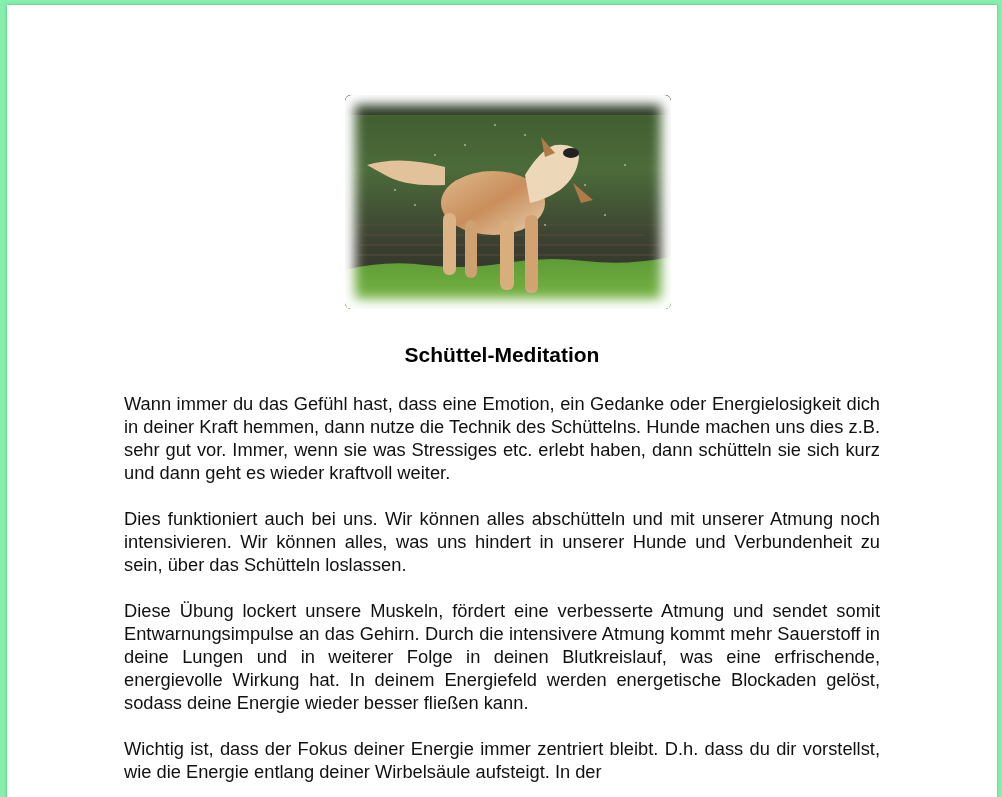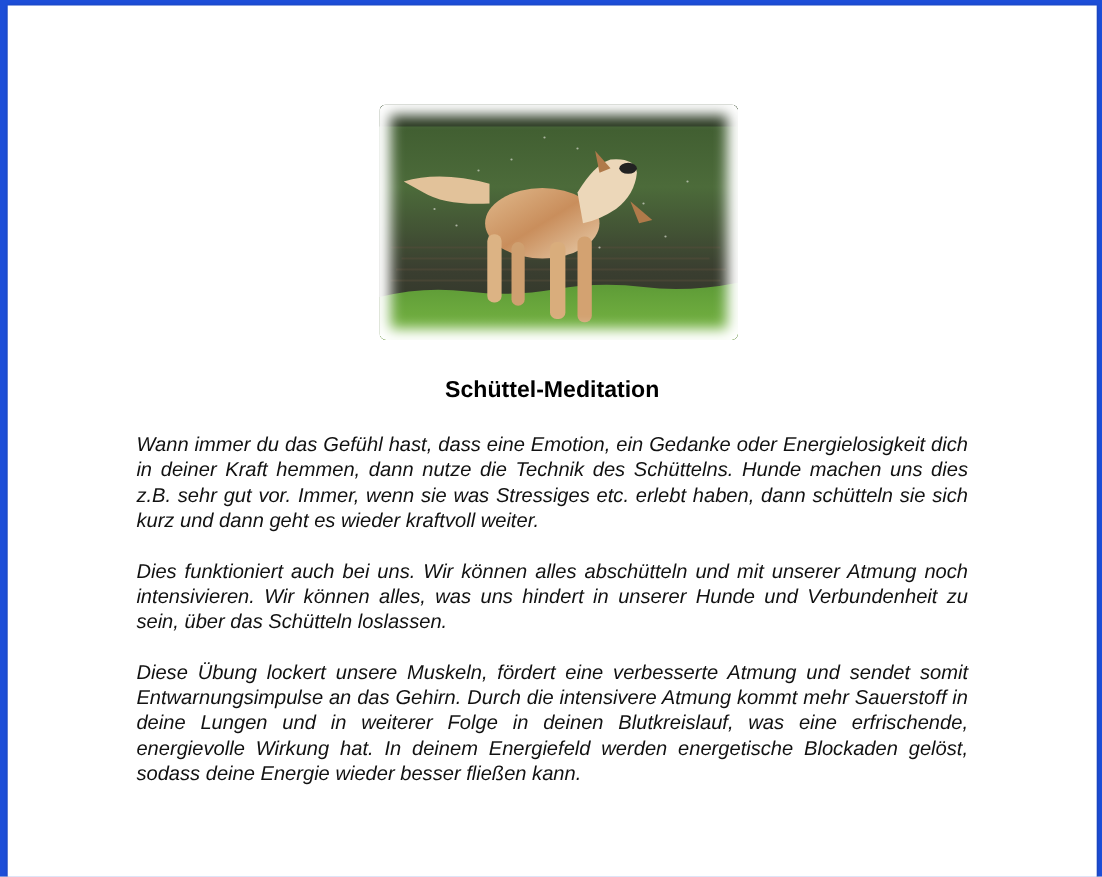--- a/index.html
+++ b/index.html
@@ -7,21 +7,21 @@
       padding: 0;
       width: 1002px;
       height: 797px;
       overflow: hidden;
       background: #e0e0e0;
     }
     .viewer {
       position: relative;
       width: 1002px;
       height: 797px;
-      background: #1d4ed8;
+      background: #86efac;
     }
     .page {
       position: absolute;
       left: 7px;
       top: 5px;
       width: 990px;
       height: 800px;
       background: #ffffff;
       box-shadow: 0 0 3px rgba(0,0,0,0.25);
     }
@@ -60,21 +60,20 @@
       top: 387px;
       width: 756px;
       font-family: "Liberation Sans", sans-serif;
       font-size: 18.3px;
       line-height: 23px;
       color: #111;
     }
     .body p {
       margin: 0 0 23px 0;
       text-align: justify;
-      font-style: italic;
     }
     .body p.last-open { text-align-last: left; }
   </style>
 </head>
 <body>
 
 <div class="viewer">
   <div class="page">
 
     <div class="photo">
@@ -136,16 +135,17 @@
       </svg>
       <div class="vignette"></div>
     </div>
 
     <h1 class="title">Schüttel-Meditation</h1>
 
     <div class="body">
       <p>Wann immer du das Gefühl hast, dass eine Emotion, ein Gedanke oder Energielosigkeit dich in deiner Kraft hemmen, dann nutze die Technik des Schüttelns. Hunde machen uns dies z.B. sehr gut vor. Immer, wenn sie was Stressiges etc. erlebt haben, dann schütteln sie sich kurz und dann geht es wieder kraftvoll weiter.</p>
       <p>Dies funktioniert auch bei uns. Wir können alles abschütteln und mit unserer Atmung noch intensivieren. Wir können alles, was uns hindert in unserer Hunde und Verbundenheit zu sein, über das Schütteln loslassen.</p>
       <p>Diese Übung lockert unsere Muskeln, fördert eine verbesserte Atmung und sendet somit Entwarnungsimpulse an das Gehirn. Durch die intensivere Atmung kommt mehr Sauerstoff in deine Lungen und in weiterer Folge in deinen Blutkreislauf, was eine erfrischende, energievolle Wirkung hat. In deinem Energiefeld werden energetische Blockaden gelöst, sodass deine Energie wieder besser fließen kann.</p>
+      <p class="last-open">Wichtig ist, dass der Fokus deiner Energie immer zentriert bleibt. D.h. dass du dir vorstellst, wie die Energie entlang deiner Wirbelsäule aufsteigt. In der</p>
     </div>
 
   </div>
 </div>
 
 </body></html>

